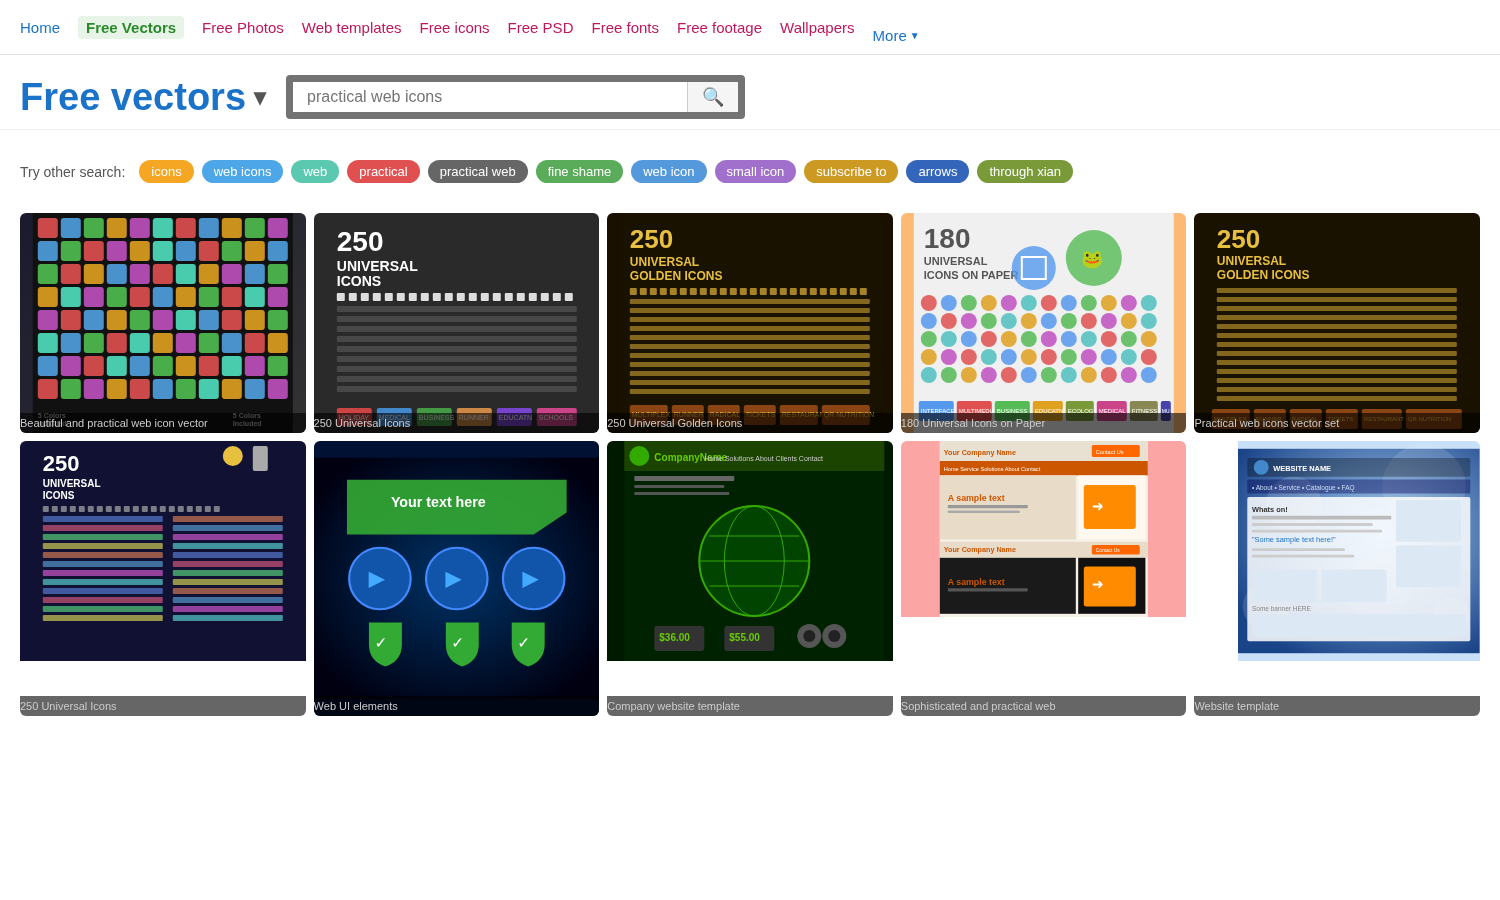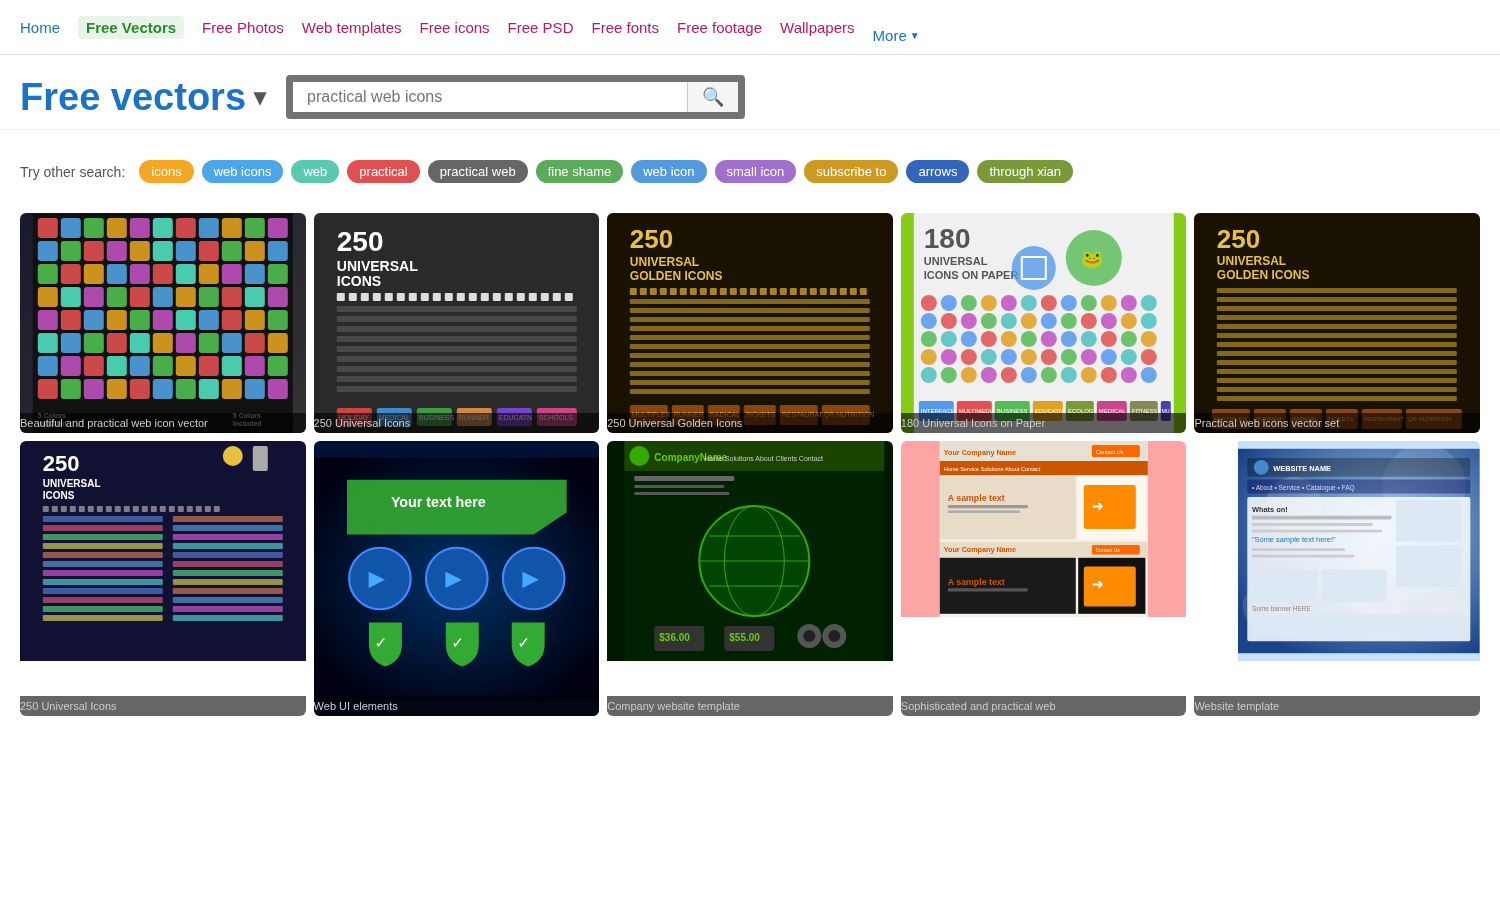--- a/index.html
+++ b/index.html
@@ -426,21 +426,21 @@
         <rect x="160" y="192" width="38" height="20" fill="#8b4513" rx="2"></rect>
         <text x="162" y="204" fill="#e8c040" font-size="7">RESTAURANT</text>
         <rect x="202" y="192" width="48" height="20" fill="#8b4513" rx="2"></rect>
         <text x="204" y="204" fill="#e8c040" font-size="7">QR NUTRITION</text>
       </svg>
     </div>
     <div class="caption">250 Universal Golden Icons</div>
   </div>
 
   <div class="grid-item">
-    <div style="position:relative; height:220px; background:#84cc16;">
+    <div style="position:relative; height:220px; background:#fdba74;">
       <svg width="100%" height="100%" viewBox="0 0 260 220">
         <rect width="260" height="220" fill="#f0f0f0"></rect>
         <text x="10" y="35" fill="#555" font-size="28" font-weight="bold">180</text>
         <text x="10" y="52" fill="#555" font-size="11" font-weight="bold">UNIVERSAL</text>
         <text x="10" y="66" fill="#555" font-size="11" font-weight="bold">ICONS ON PAPER</text>
 
         <circle cx="120" cy="55" r="22" fill="#5599ee" opacity="0.8"></circle>
         <rect x="108" y="44" width="24" height="22" fill="none" stroke="white" stroke-width="2"></rect>
         <circle cx="180" cy="45" r="28" fill="#55bb55" opacity="0.8"></circle>
         <text x="168" y="52" fill="white" font-size="18">🐸</text>

